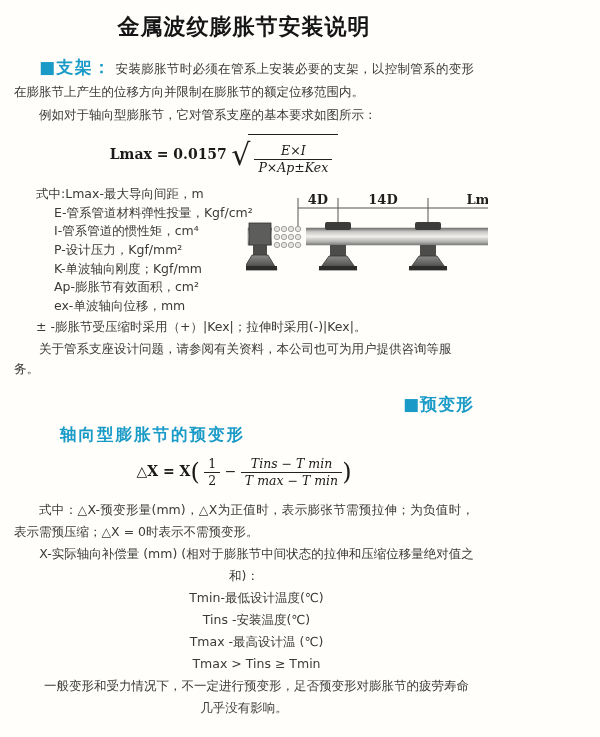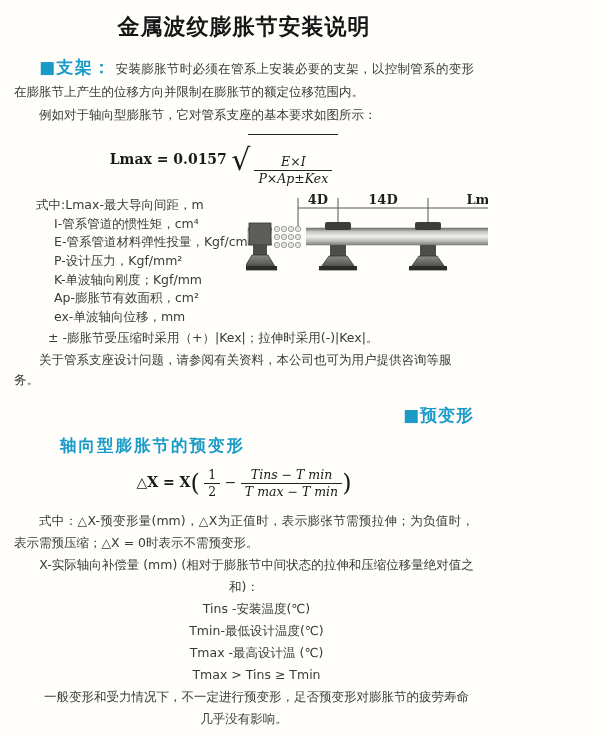--- a/index.html
+++ b/index.html
@@ -63,21 +63,21 @@
     display:inline-block;
     vertical-align:middle;
     text-align:center;
     font-size:12.5px;
     line-height:1.25;
   }
   .frac .num{display:block;border-bottom:1px solid #222;padding:0 4px;}
   .frac .den{display:block;padding:0 4px;}
   .sqrt{display:inline-flex;align-items:center;vertical-align:middle;}
   .sqrt-sign{font-size:30px;font-weight:normal;line-height:1;margin-right:-2px;}
-  .radicand{border-top:1.6px solid #222;padding:19px 6px 0 6px;}
+  .radicand{border-top:1.6px solid #222;padding:8px 6px 0 6px;}
   .paren{font-size:24px;font-weight:normal;vertical-align:middle;line-height:1;}
   .ital{font-style:italic;}
 
   
   .defs{
     list-style:none;
     margin:10px 0 0 36px;
     padding:0;
     font-size:12.5px;
     line-height:18.6px;
@@ -129,28 +129,28 @@
         <span class="frac ital">
           <span class="num">E×I</span>
           <span class="den">P×Ap±Kex</span>
         </span>
       </span>
     </span>
   </div>
 
   <ul class="defs">
     <li>式中:Lmax-最大导向间距，m</li>
+    <li class="sub">E-管系管道材料弹性投量，Kgf/cm²</li>
     <li class="sub">I-管系管道的惯性矩，cm⁴</li>
-    <li class="sub">E-管系管道材料弹性投量，Kgf/cm²</li>
     <li class="sub">P-设计压力，Kgf/mm²</li>
     <li class="sub">K-单波轴向刚度；Kgf/mm</li>
     <li class="sub">Ap-膨胀节有效面积，cm²</li>
     <li class="sub">ex-单波轴向位移，mm</li>
   </ul>
-  <div class="fullline" style="margin-left:48px">± -膨胀节受压缩时采用（+）|Kex|；拉伸时采用(-)|Kex|。</div>
+  <div class="fullline" style="margin-left:36px">± -膨胀节受压缩时采用（+）|Kex|；拉伸时采用(-)|Kex|。</div>
   <div class="fullline indent">关于管系支座设计问题，请参阅有关资料，本公司也可为用户提供咨询等服务。</div>
 
   <svg class="diagram" viewBox="0 0 354 102">
     <defs>
       <linearGradient id="pipeGrad" x1="0" y1="0" x2="0" y2="1">
         <stop offset="0" stop-color="#6a6a6a"></stop>
         <stop offset="0.22" stop-color="#c8c8c6"></stop>
         <stop offset="0.5" stop-color="#f0efec"></stop>
         <stop offset="0.8" stop-color="#b5b5b3"></stop>
         <stop offset="1" stop-color="#7a7a78"></stop>
@@ -233,20 +233,20 @@
     <span>−</span>
     <span class="frac ital">
       <span class="num">Tins − T min</span>
       <span class="den">T max − T min</span>
     </span><span class="paren">)</span>
   </div>
 
   <div class="axial-lines" style="margin-top:10px">
     <div class="indent" style="text-align:justify">式中：△X-预变形量(mm)，△X为正值时，表示膨张节需预拉伸；为负值时，表示需预压缩；△X = 0时表示不需预变形。</div>
     <div class="item">X-实际轴向补偿量 (mm) (相对于膨胀节中间状态的拉伸和压缩位移量绝对值之和)：</div>
+    <div class="item">Tmin-最低设计温度(℃)</div>
     <div class="item">Tins -安装温度(℃)</div>
-    <div class="item">Tmin-最低设计温度(℃)</div>
     <div class="item">Tmax -最高设计温 (℃)</div>
     <div class="item">Tmax &gt; Tins ≥ Tmin</div>
     <div class="item">一般变形和受力情况下，不一定进行预变形，足否预变形对膨胀节的疲劳寿命几乎没有影响。</div>
   </div>
 
 </div>
 
 </body></html>

